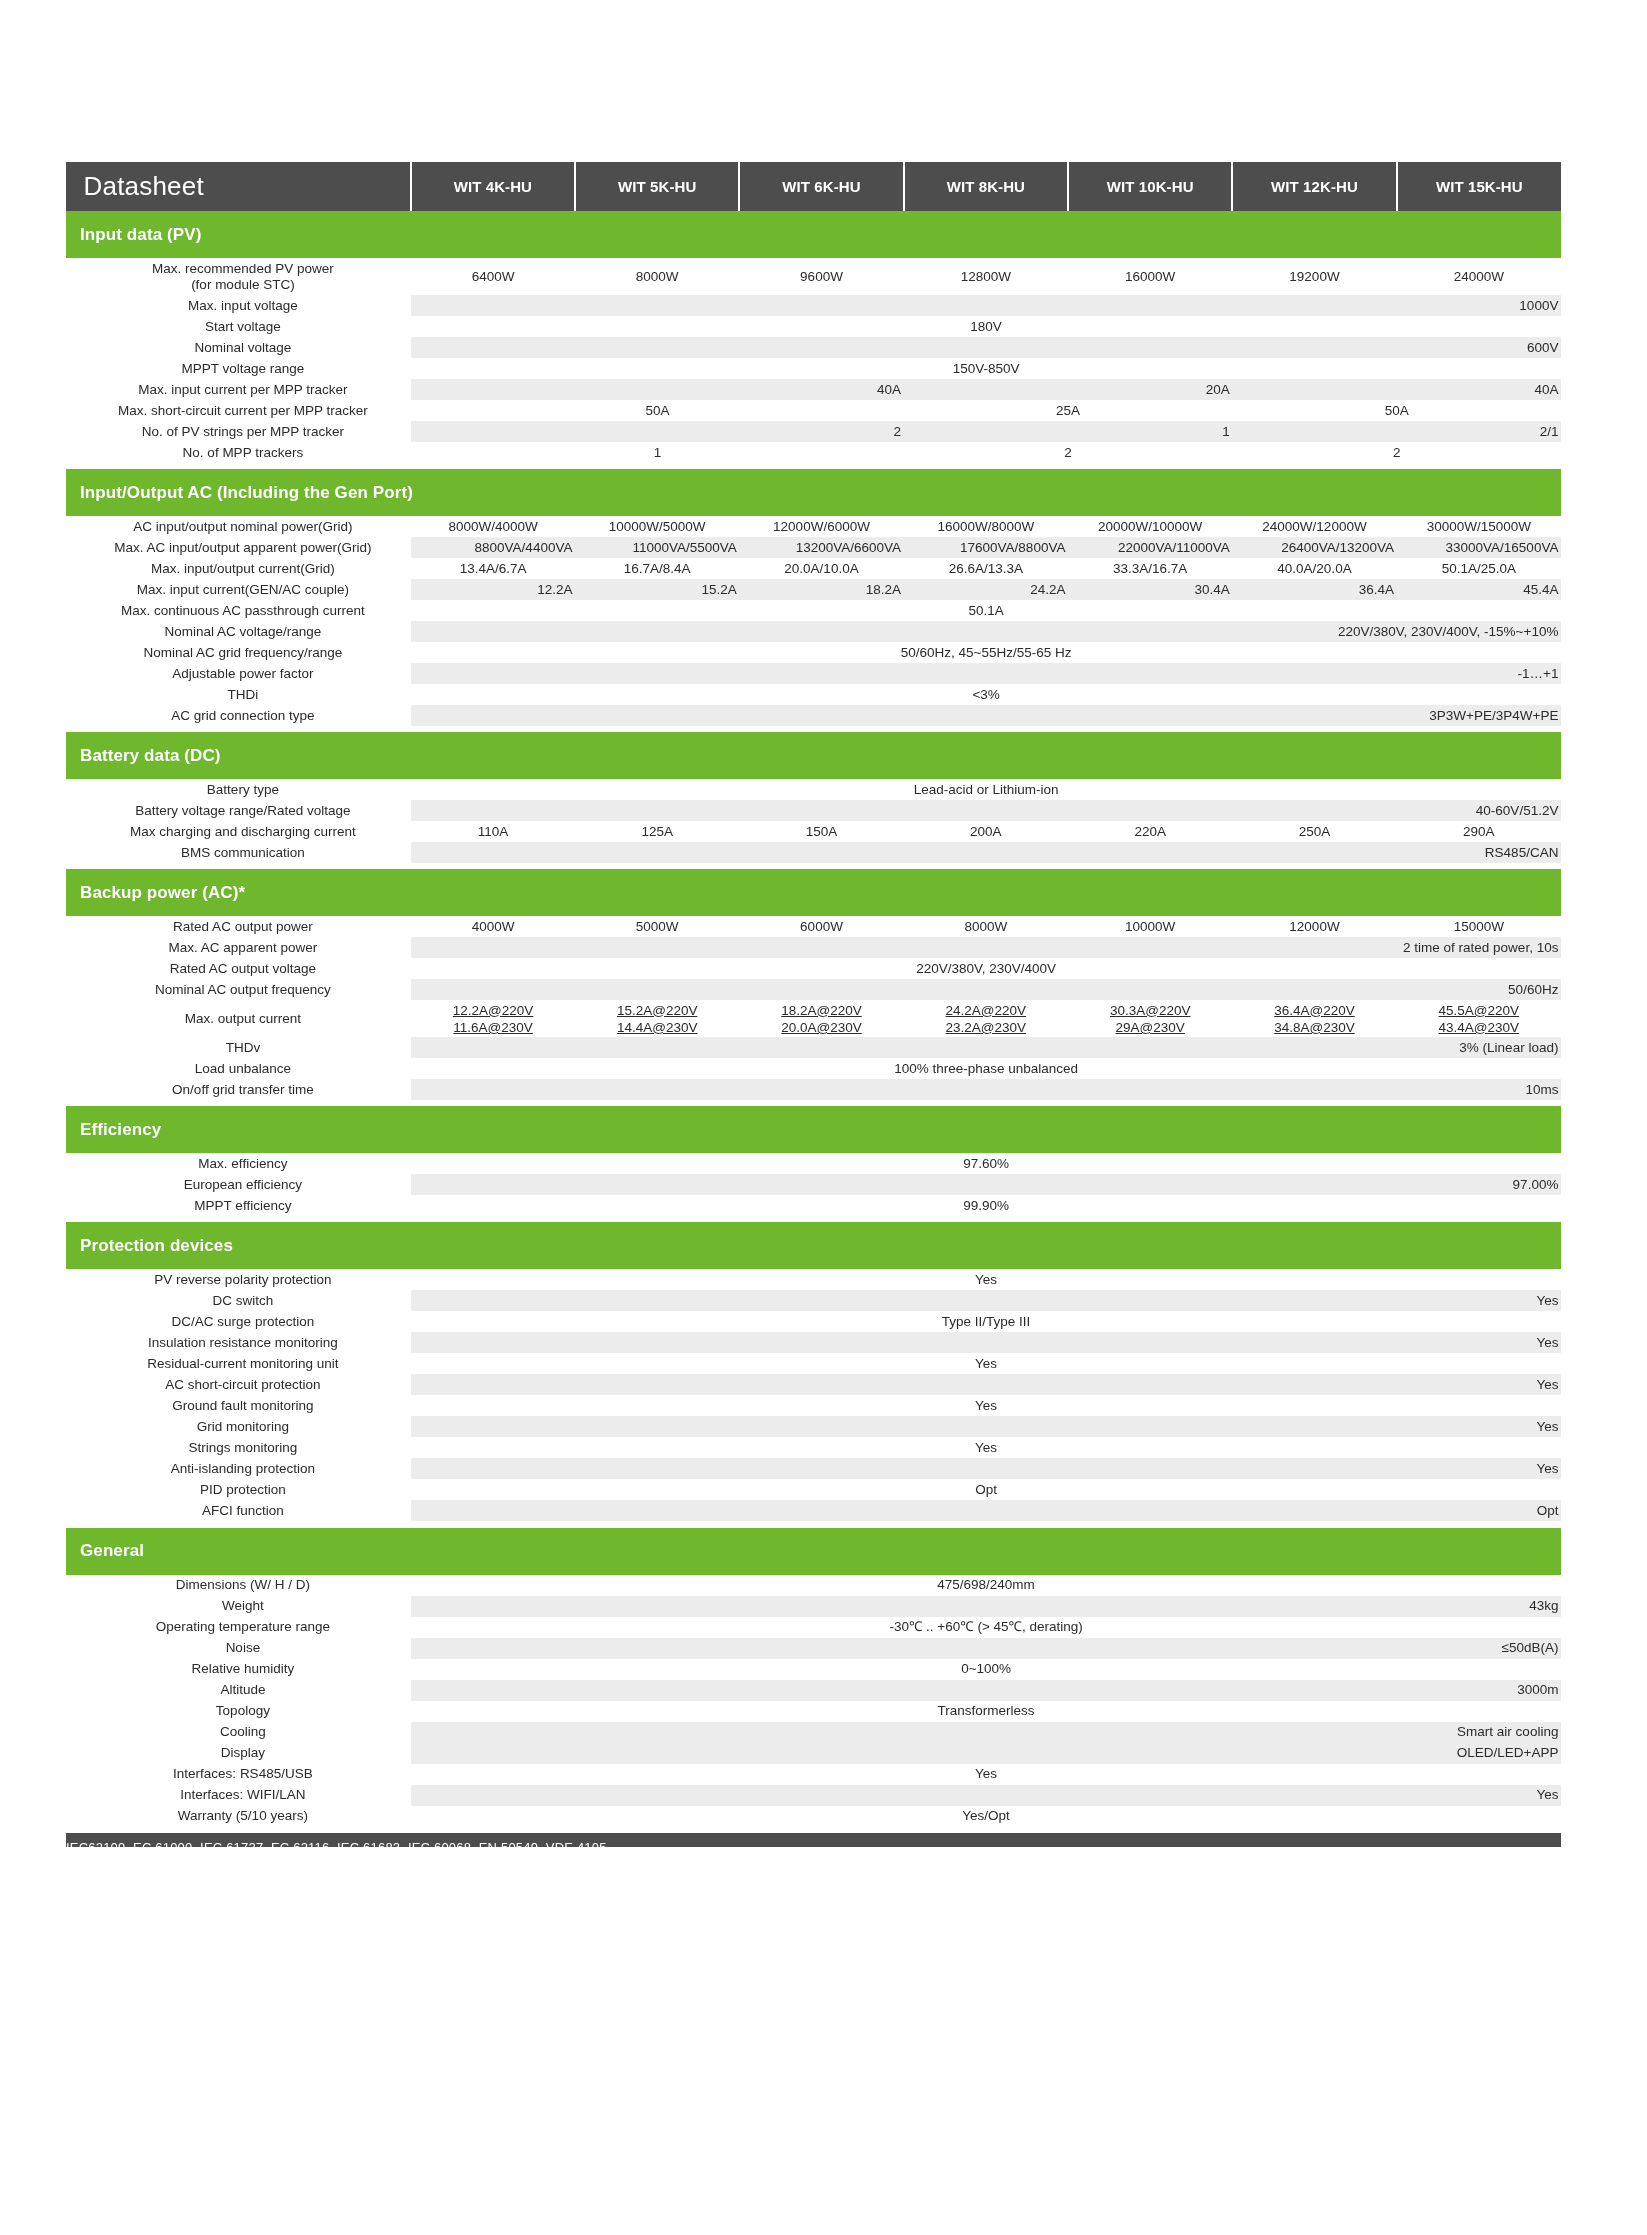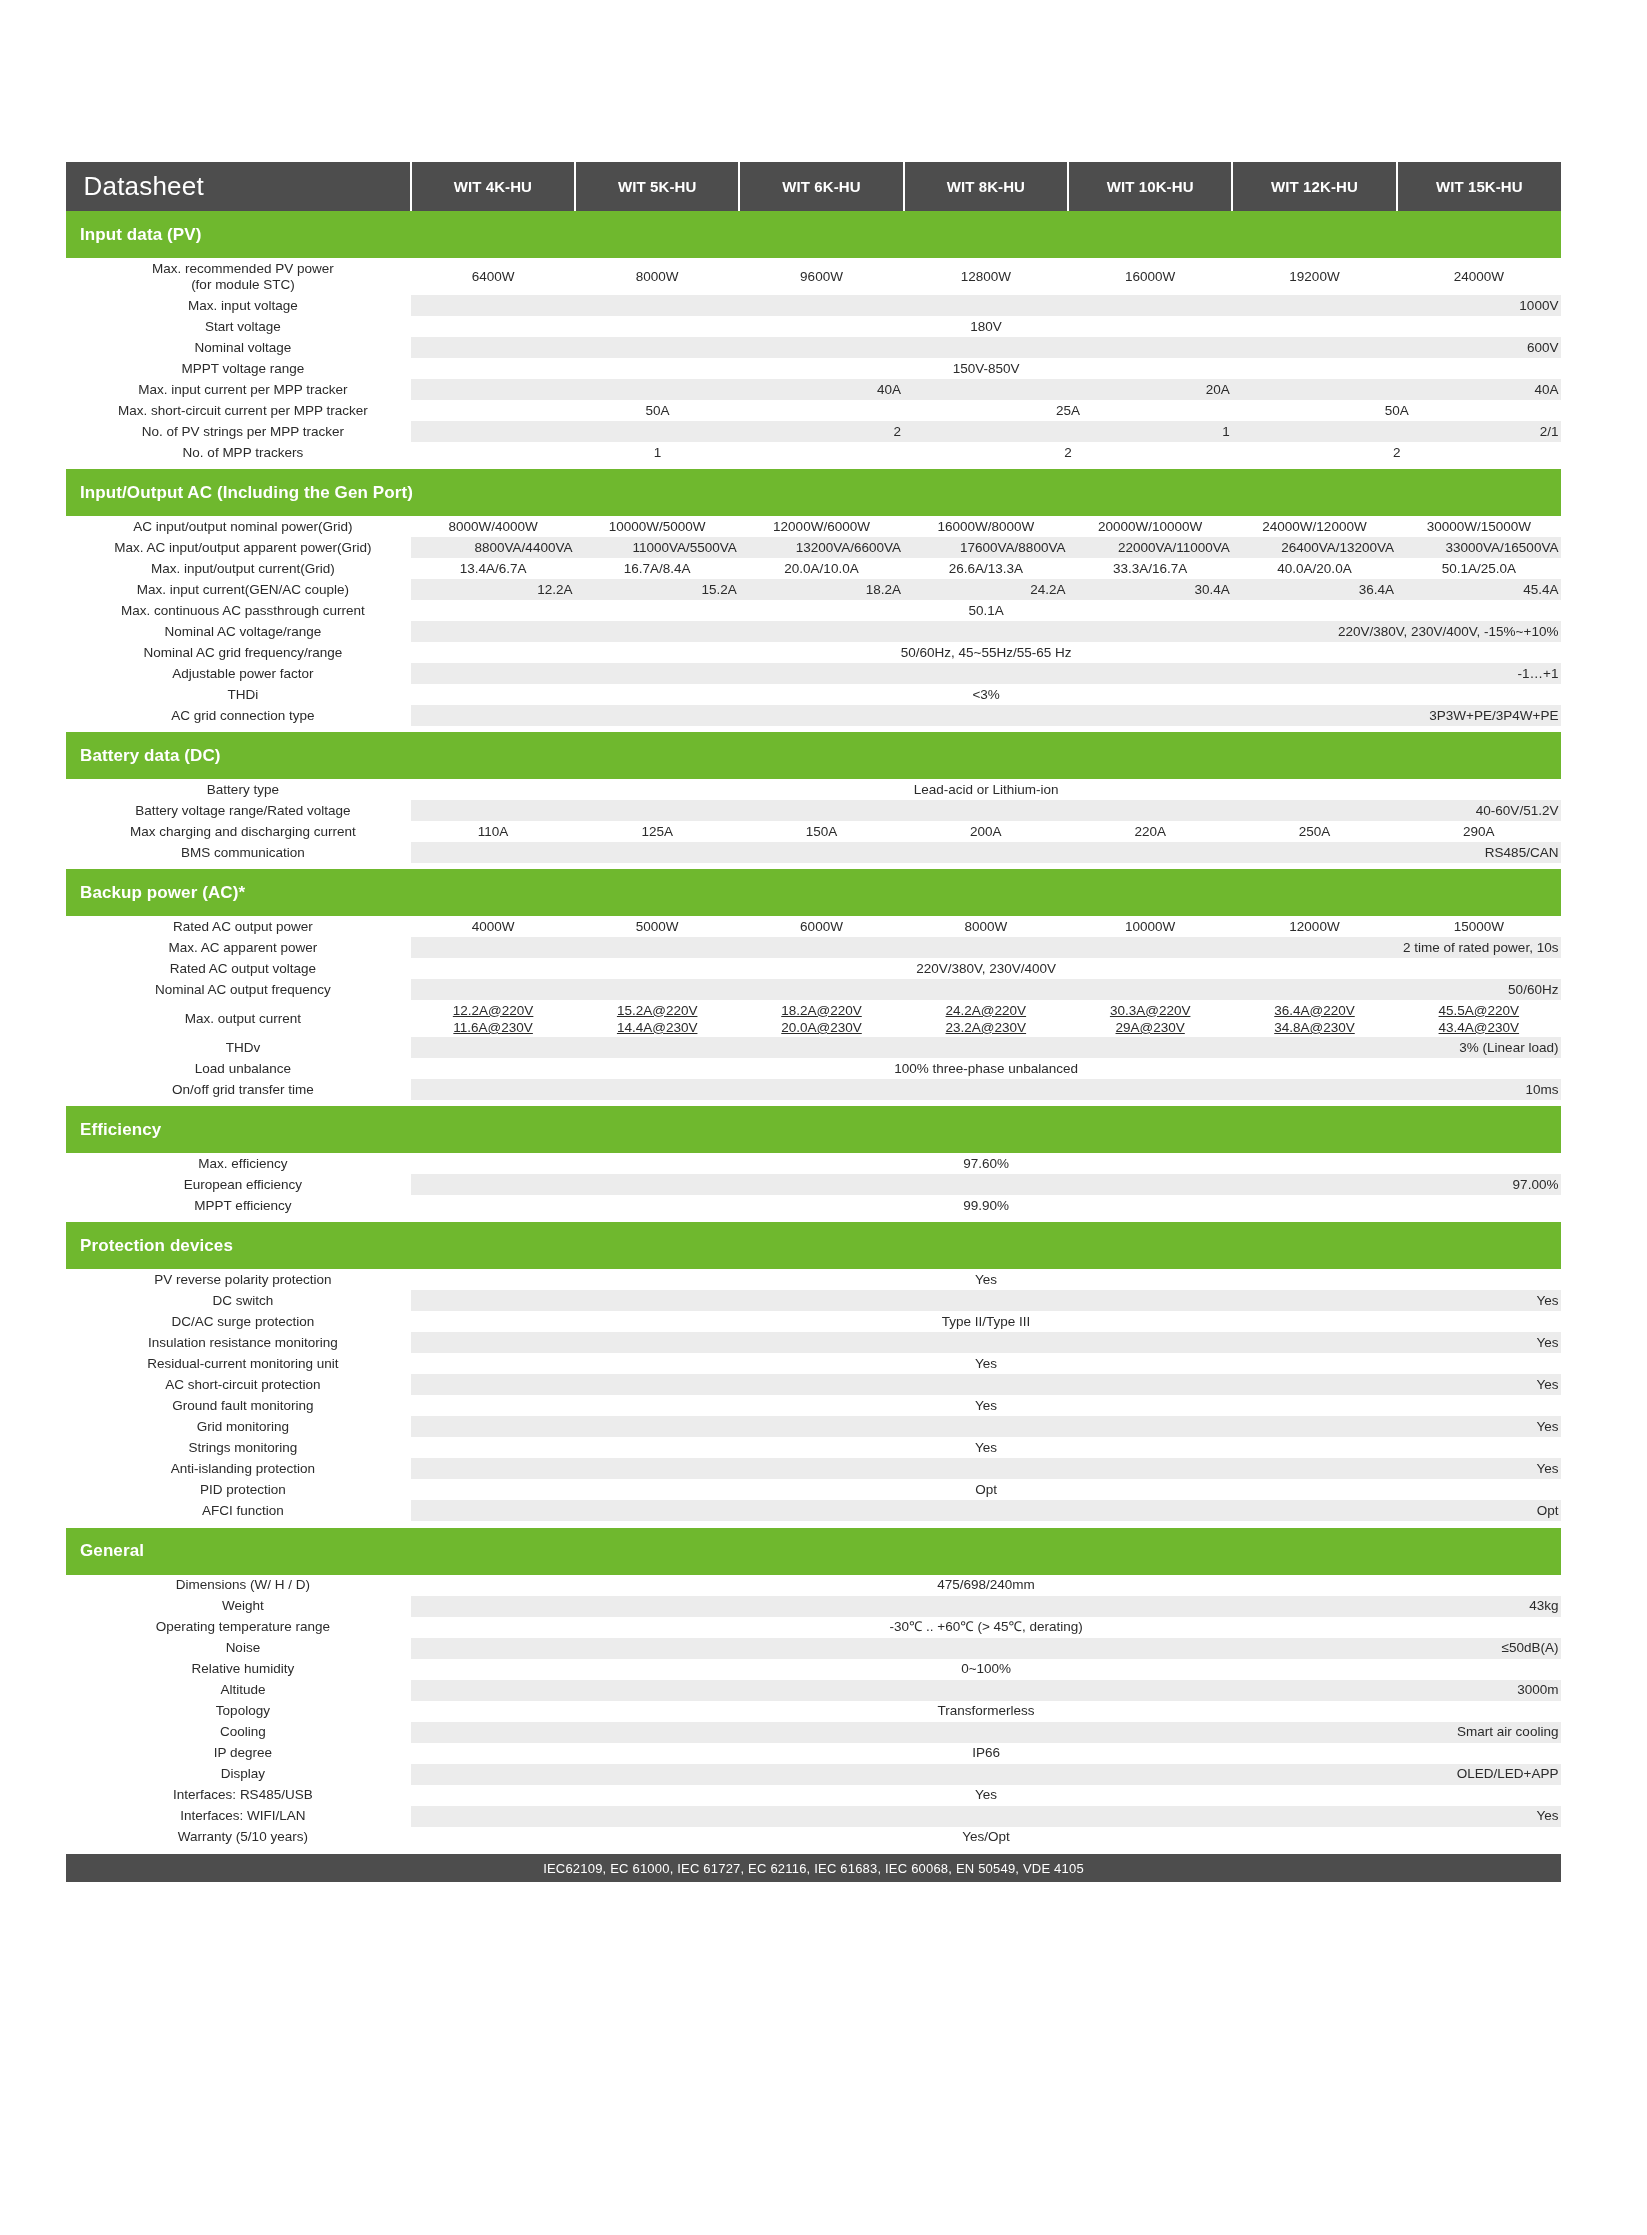--- a/index.html
+++ b/index.html
@@ -86,23 +86,22 @@
   tr.row td .two { display: block; line-height: 1.28; text-decoration: underline; }
 
   
   tr.row td.lbl { border-right: 0.9px solid #ffffff; }
 
   
   .certbar {
     margin-top: 6.1px;
     background: #4d4d4d;
     color: #ffffff;
-    text-align: center;
     font-size: 13px;
-    height: 28px;
+    height: 14px;
     line-height: 30px;
     letter-spacing: 0.2px;
   }
   .spacer-row td { height: 6.1px; background: #ffffff !important; padding: 0; }
 </style>
 </head>
 <body>
 
 <div id="sheet">
   <table class="ds">
@@ -453,24 +452,20 @@
           <td class="data" colspan="7">3000m</td>
         </tr>
         <tr class="row">
           <td class="lbl">Topology</td>
           <td class="data" colspan="7">Transformerless</td>
         </tr>
         <tr class="row alt">
           <td class="lbl">Cooling</td>
           <td class="data" colspan="7">Smart air cooling</td>
         </tr>
-        <tr class="row">
-          <td class="lbl">IP degree</td>
-          <td class="data" colspan="7">IP66</td>
-        </tr>
         <tr class="row alt">
           <td class="lbl">Display</td>
           <td class="data" colspan="7">OLED/LED+APP</td>
         </tr>
         <tr class="row">
           <td class="lbl">Interfaces: RS485/USB</td>
           <td class="data" colspan="7">Yes</td>
         </tr>
         <tr class="row alt">
           <td class="lbl">Interfaces: WIFI/LAN</td>

